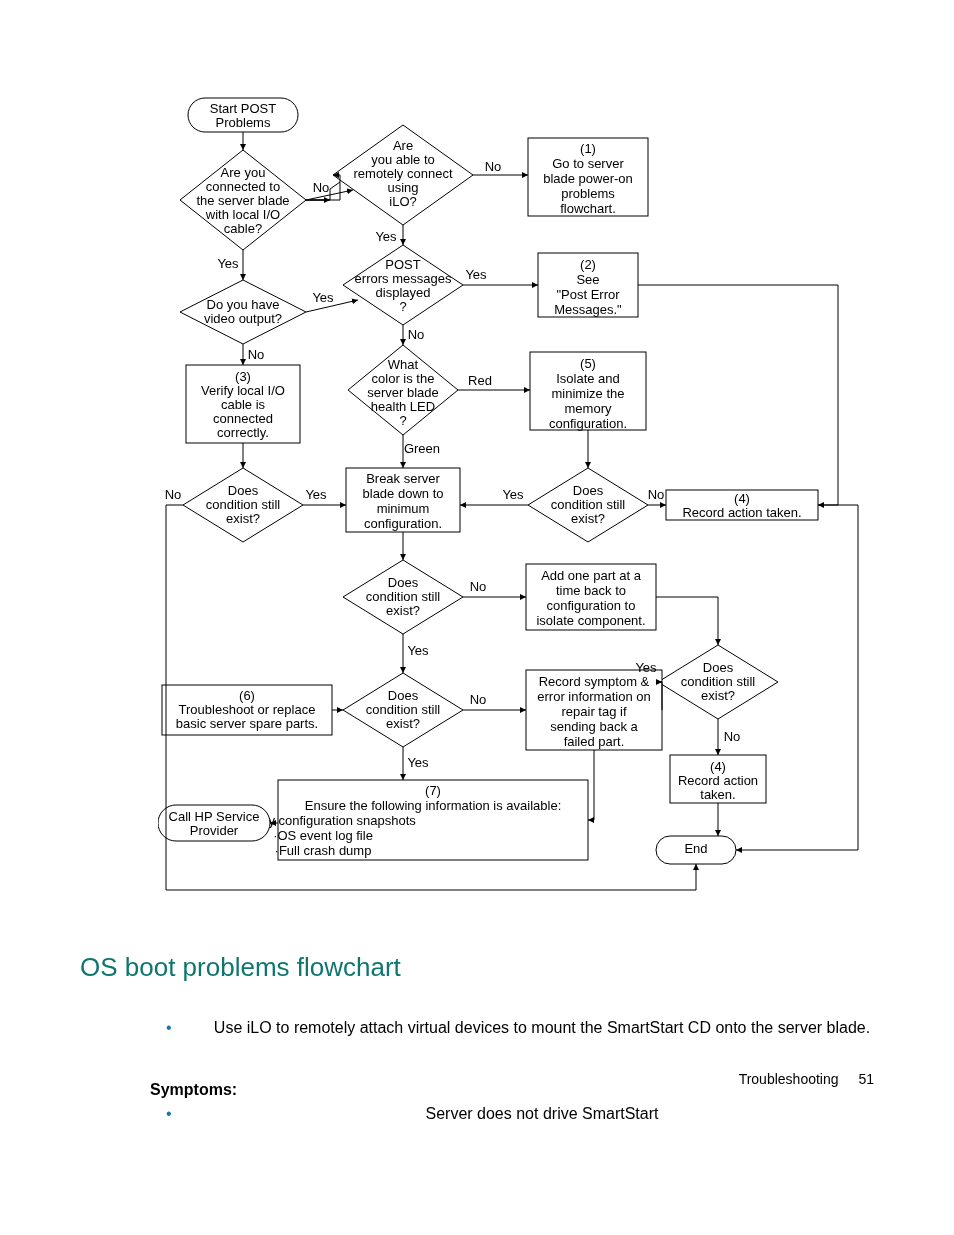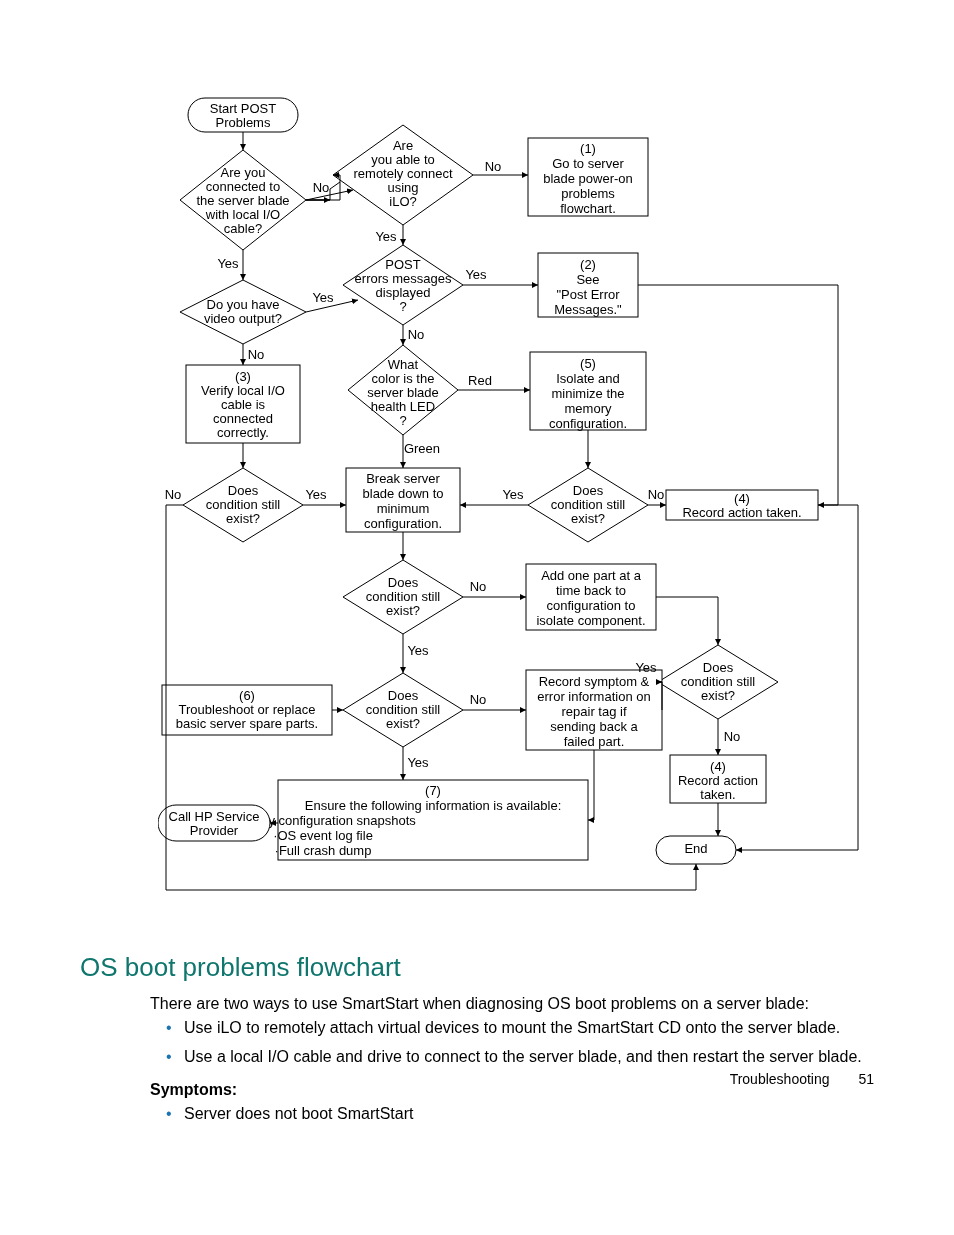--- a/index.html
+++ b/index.html
@@ -53,40 +53,41 @@
     color: #000;
   }
   .para1 { top: 992px; }
   .list1 { top: 1016px; }
   .para2 { top: 1078px; font-weight: bold; }
   .list2 { top: 1102px; }
   ul.bullets {
     margin: 0;
     padding-left: 34px;
     list-style: none;
+    text-align: center;
   }
   ul.bullets li {
     position: relative;
     margin-bottom: 6px;
   }
   ul.bullets li::before {
     content: "•";
     position: absolute;
     left: -18px;
     top: 0;
     color: #1a74b0;
     font-size: 16px;
   }
   .footer {
     position: absolute;
     right: 80px;
     bottom: 34px;
     font-size: 14px;
   }
-  .footer .label { margin-right: 25px; }
+  .footer .label { margin-right: 16px; }
 </style>
 </head>
 <body>
 
 <div class="page">
 
 <svg class="flowchart" viewBox="0 0 748 812">
   <defs>
     <marker id="arr" markerWidth="8" markerHeight="8" refX="6" refY="3" orient="auto">
       <path d="M0,0 L6,3 L0,6 Z" fill="#000"></path>
@@ -318,34 +319,32 @@
   <polyline class="line" points="436,660 436,730 430,730" marker-end="url(#arr)"></polyline>
 
   <polyline class="line" points="560,713 560,746" marker-end="url(#arr)"></polyline>
 
   <line class="line" x1="120" y1="733" x2="112" y2="733" marker-end="url(#arr)"></line>
 
 </svg>
 
 <h2 class="section-heading">OS boot problems flowchart</h2>
 
-<div class="body-text para1">There are two ways to use SmartStart when diagnosing OS boot problems on a server blade:</div>
 
 <div class="body-text list1">
   <ul class="bullets">
     <li>Use iLO to remotely attach virtual devices to mount the SmartStart CD onto the server blade.</li>
-    <li>Use a local I/O cable and drive to connect to the server blade, and then restart the server blade.</li>
   </ul>
 </div>
 
 <div class="body-text para2">Symptoms:</div>
 
 <div class="body-text list2">
   <ul class="bullets">
-    <li>Server does not boot SmartStart</li>
+    <li>Server does not drive SmartStart</li>
   </ul>
 </div>
 
 <div class="footer">
   <span class="label">Troubleshooting</span>
   <span>51</span>
 </div>
 
 </div>
 

